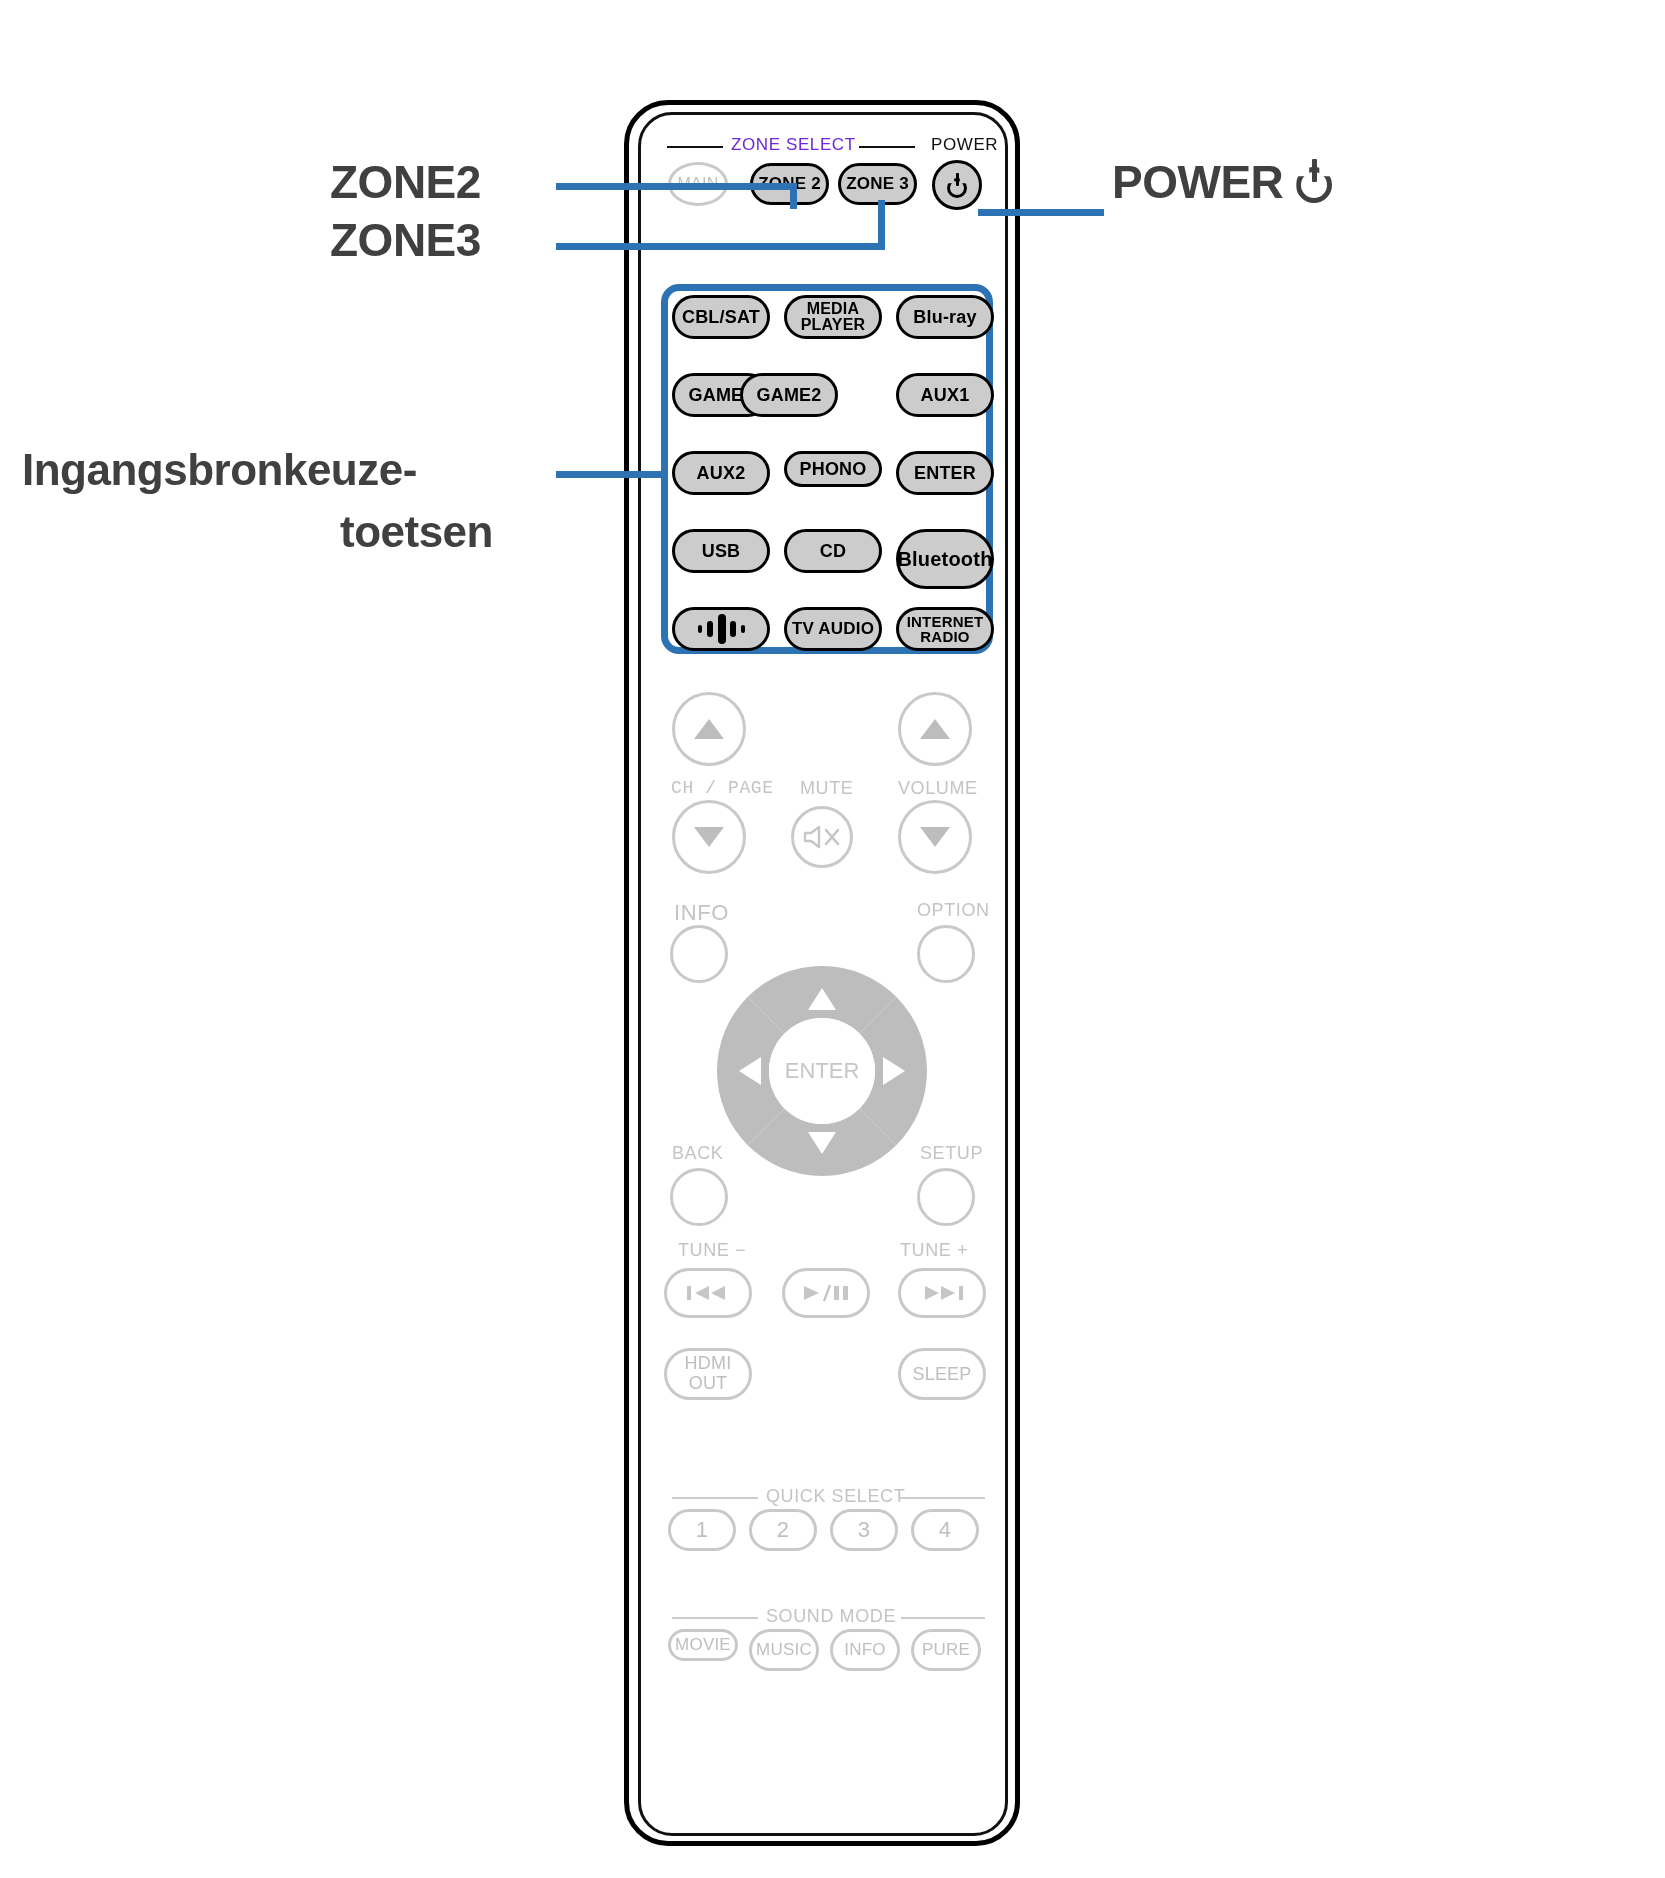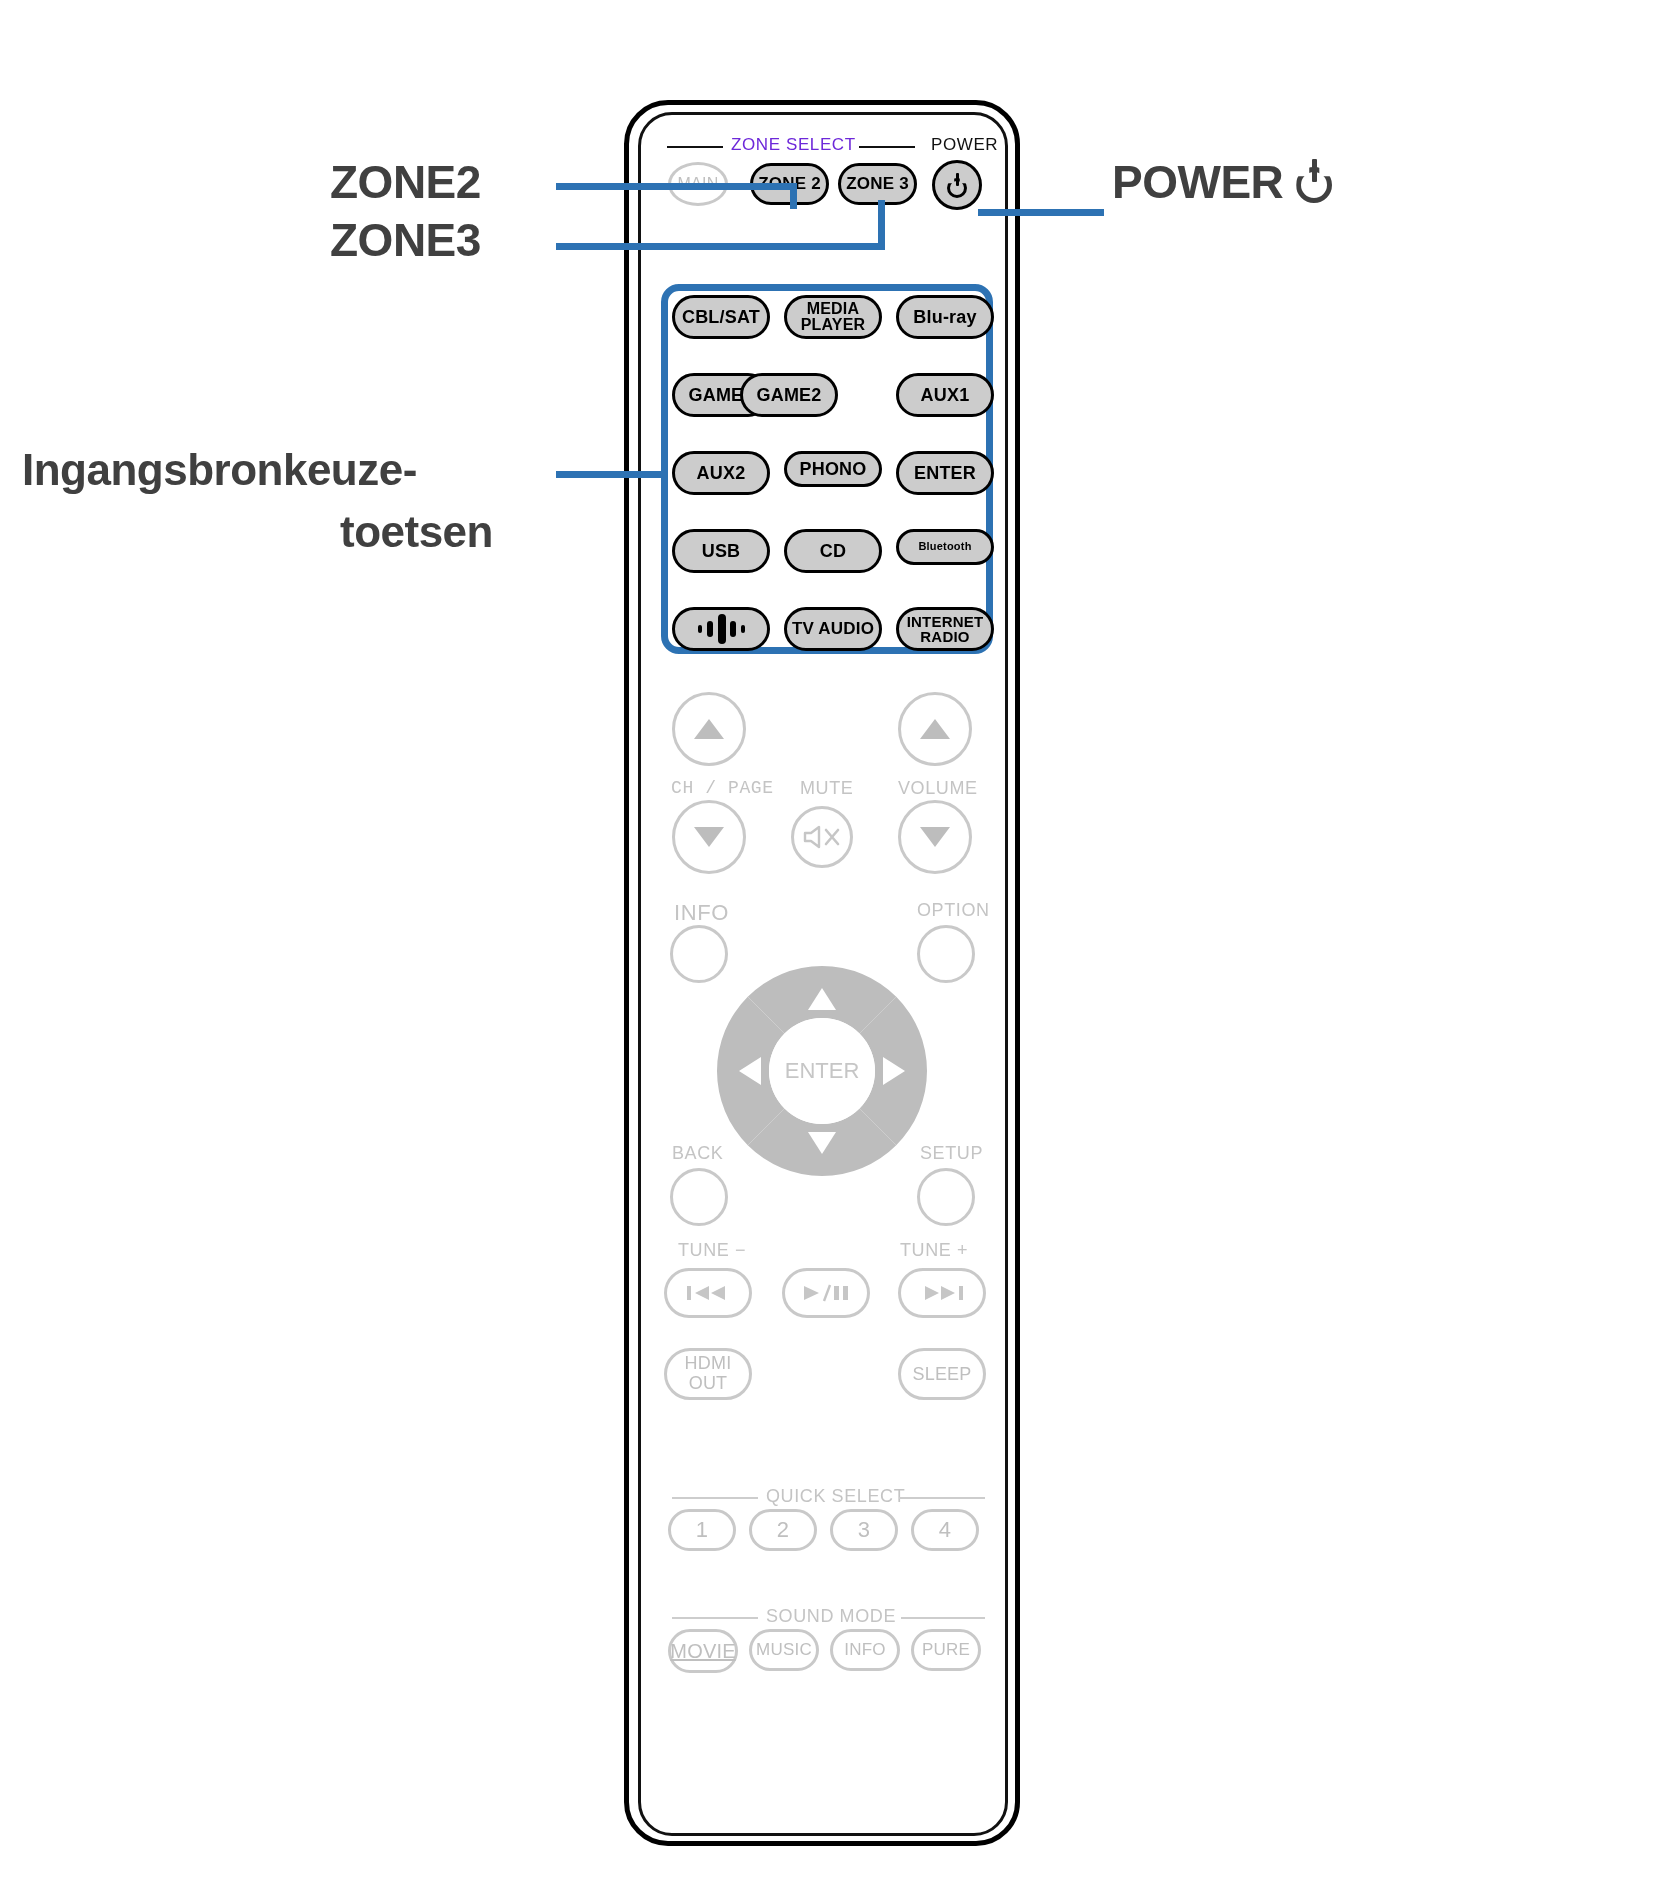--- a/index.html
+++ b/index.html
@@ -179,21 +179,21 @@
   <div class="btn act" style="left:896px;top:451px;width:98px;height:44px;font-size:18px;">
     <span>ENTER</span>
   </div>
 
   <div class="btn act" style="left:672px;top:529px;width:98px;height:44px;font-size:18px;">
     <span>USB</span>
   </div>
   <div class="btn act" style="left:784px;top:529px;width:98px;height:44px;font-size:18px;">
     <span>CD</span>
   </div>
-  <div class="btn act" style="left:896px;top:529px;width:98px;height:36px;font-size:11px;">
+  <div class="btn act" style="left:896px;top:529px;width:98px;height:60px;font-size:20px;">
     <span>Bluetooth</span>
   </div>
 
   <div class="btn act" style="left:672px;top:607px;width:98px;height:44px;">
     <span class="heos">
       <span style="left:24px;top:0px;width:8px;height:30px;border-radius:5px;"></span>
       <span style="left:13px;top:7px;width:6px;height:16px;border-radius:4px;"></span>
       <span style="left:36px;top:7px;width:6px;height:16px;border-radius:4px;"></span>
       <span style="left:4px;top:11px;width:4px;height:8px;border-radius:3px;"></span>
       <span style="left:47px;top:11px;width:4px;height:8px;border-radius:3px;"></span>
@@ -322,21 +322,21 @@
     <span>3</span>
   </div>
   <div class="btn ina" style="left:911px;top:1509px;width:68px;height:42px;font-size:22px;">
     <span>4</span>
   </div>
 
   <div class="rule-line gray" style="left:672px;top:1617px;width:86px;"></div>
   <div class="small-cap" style="left:766px;top:1606px;font-size:18px;">SOUND MODE</div>
   <div class="rule-line gray" style="left:901px;top:1617px;width:84px;"></div>
 
-  <div class="btn ina" style="left:668px;top:1629px;width:70px;height:44px;font-size:20px;text-decoration:underline;">
+  <div class="btn ina" style="left:668px;top:1629px;width:70px;height:32px;font-size:17px;">
     <span>MOVIE</span>
   </div>
   <div class="btn ina" style="left:749px;top:1629px;width:70px;height:42px;font-size:17px;">
     <span>MUSIC</span>
   </div>
   <div class="btn ina" style="left:830px;top:1629px;width:70px;height:42px;font-size:17px;">
     <span>INFO</span>
   </div>
   <div class="btn ina" style="left:911px;top:1629px;width:70px;height:42px;font-size:17px;">
     <span>PURE</span>

